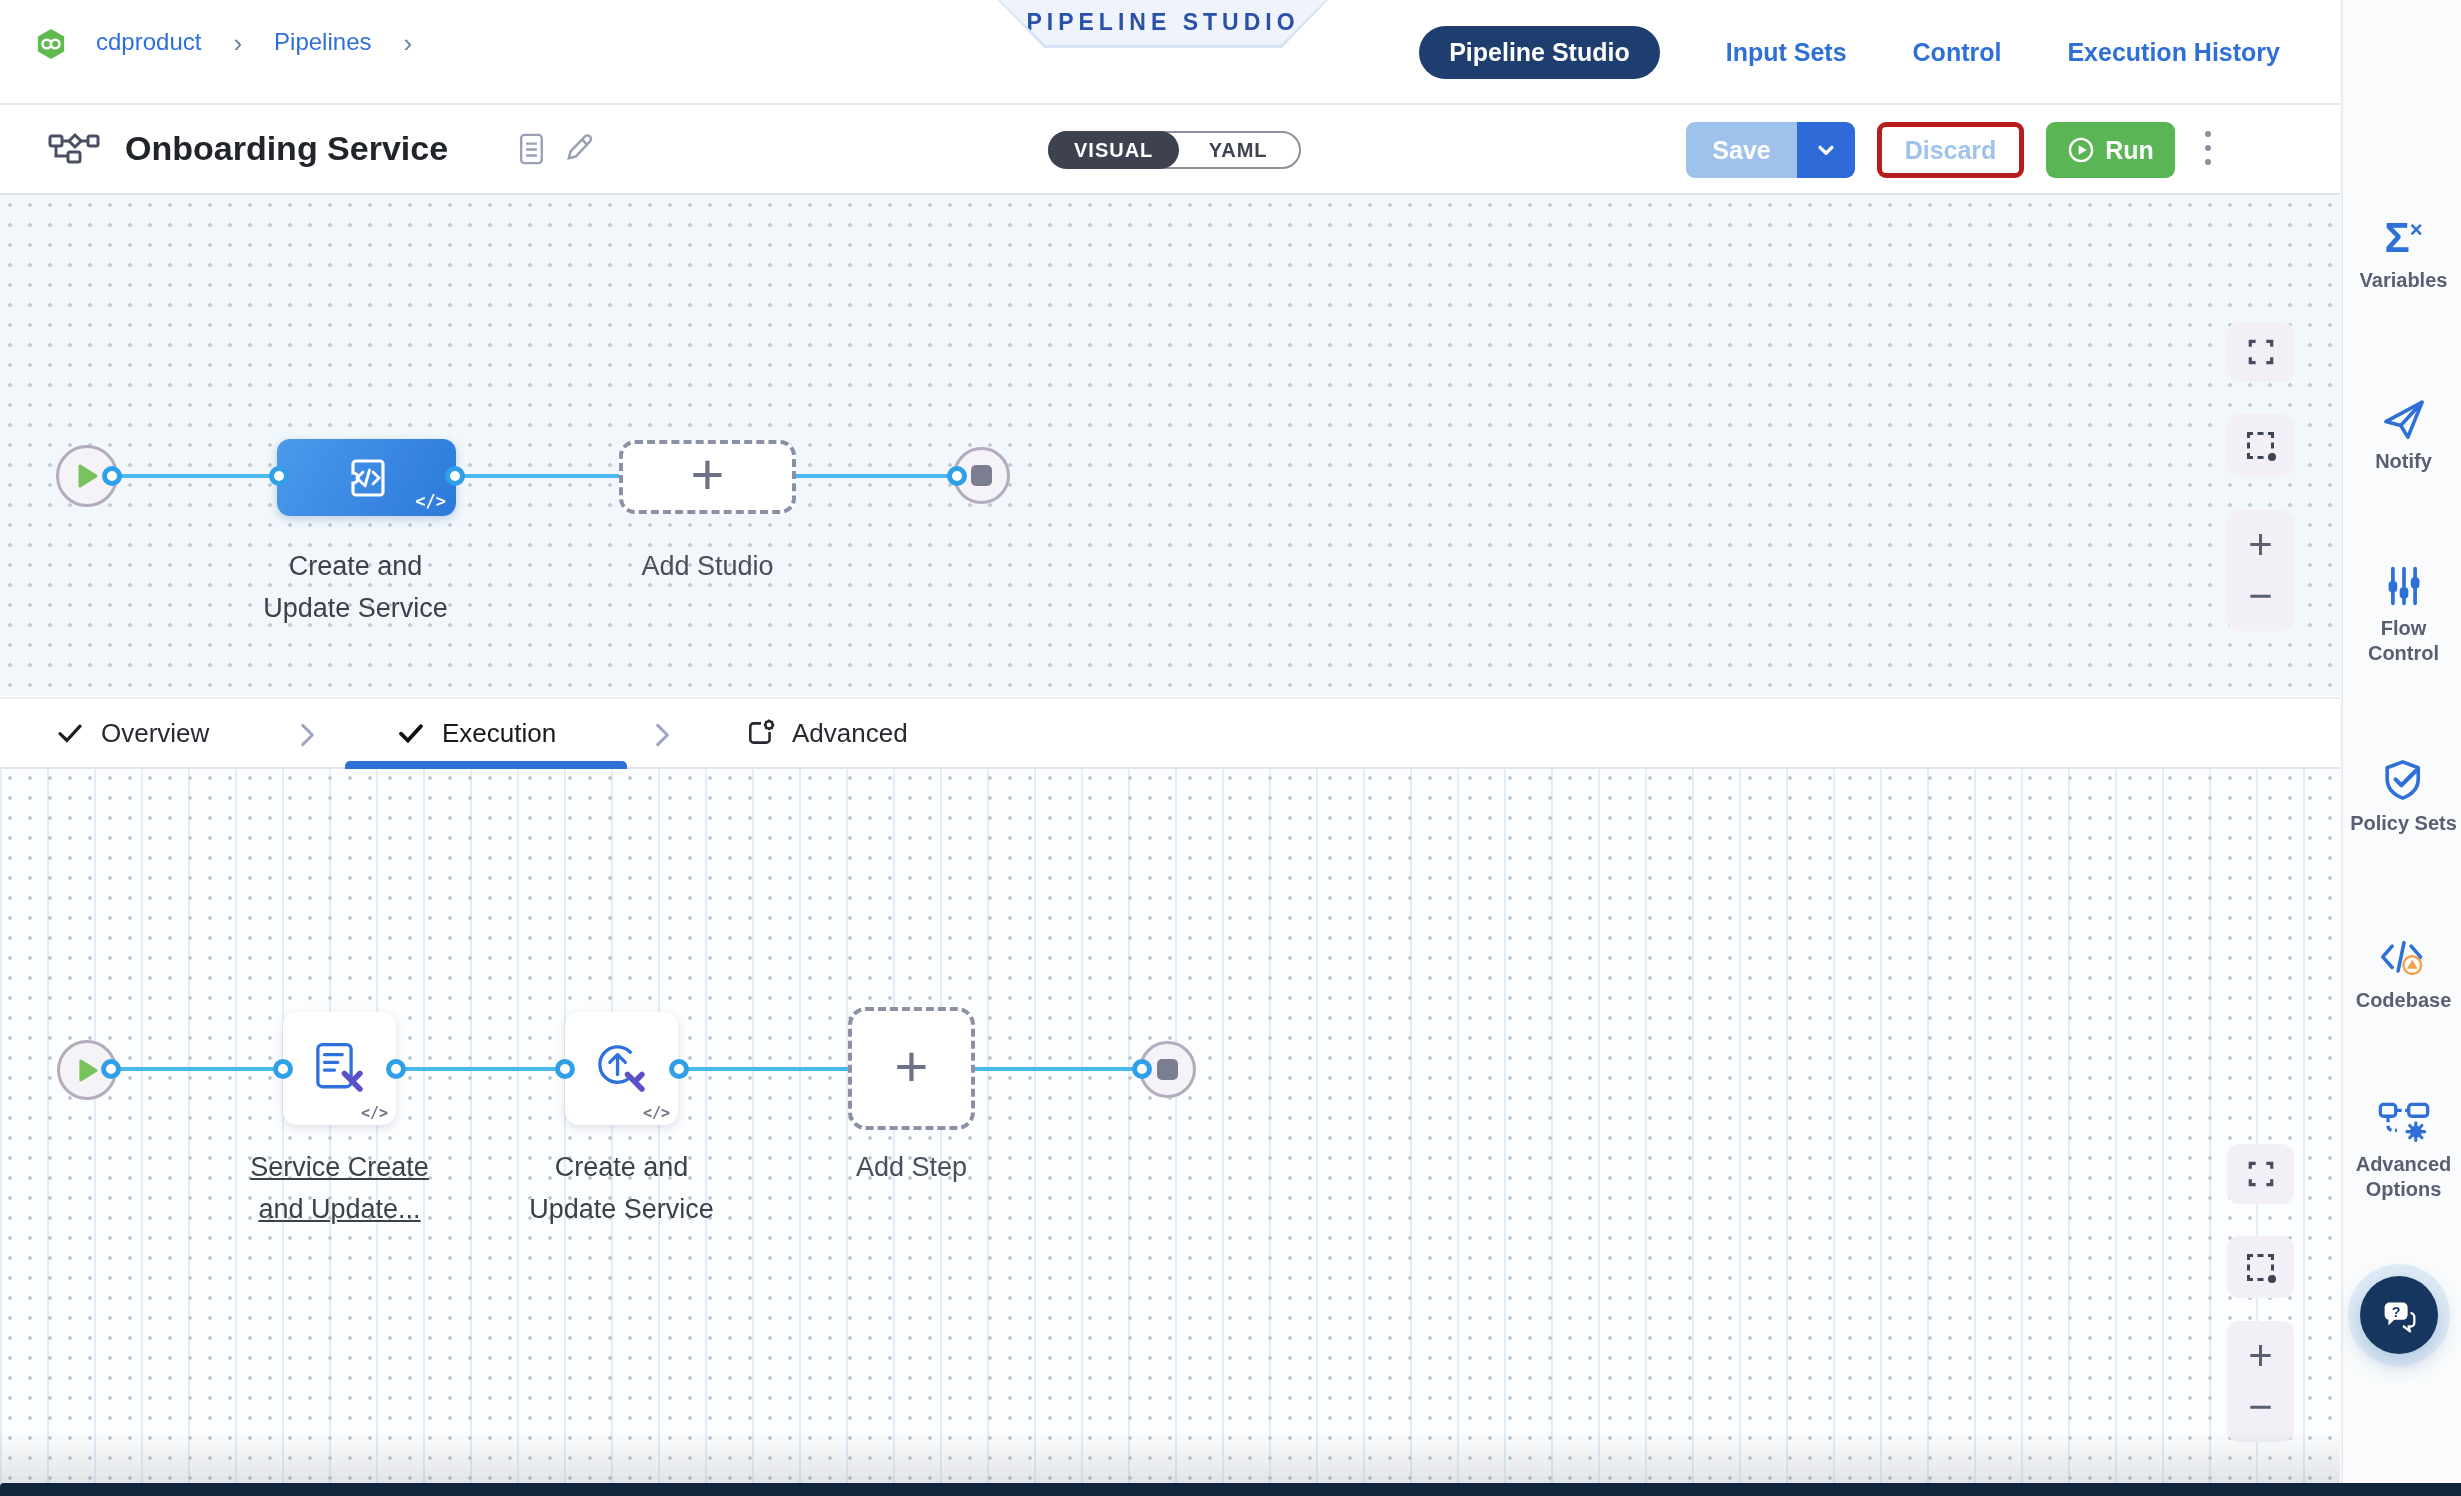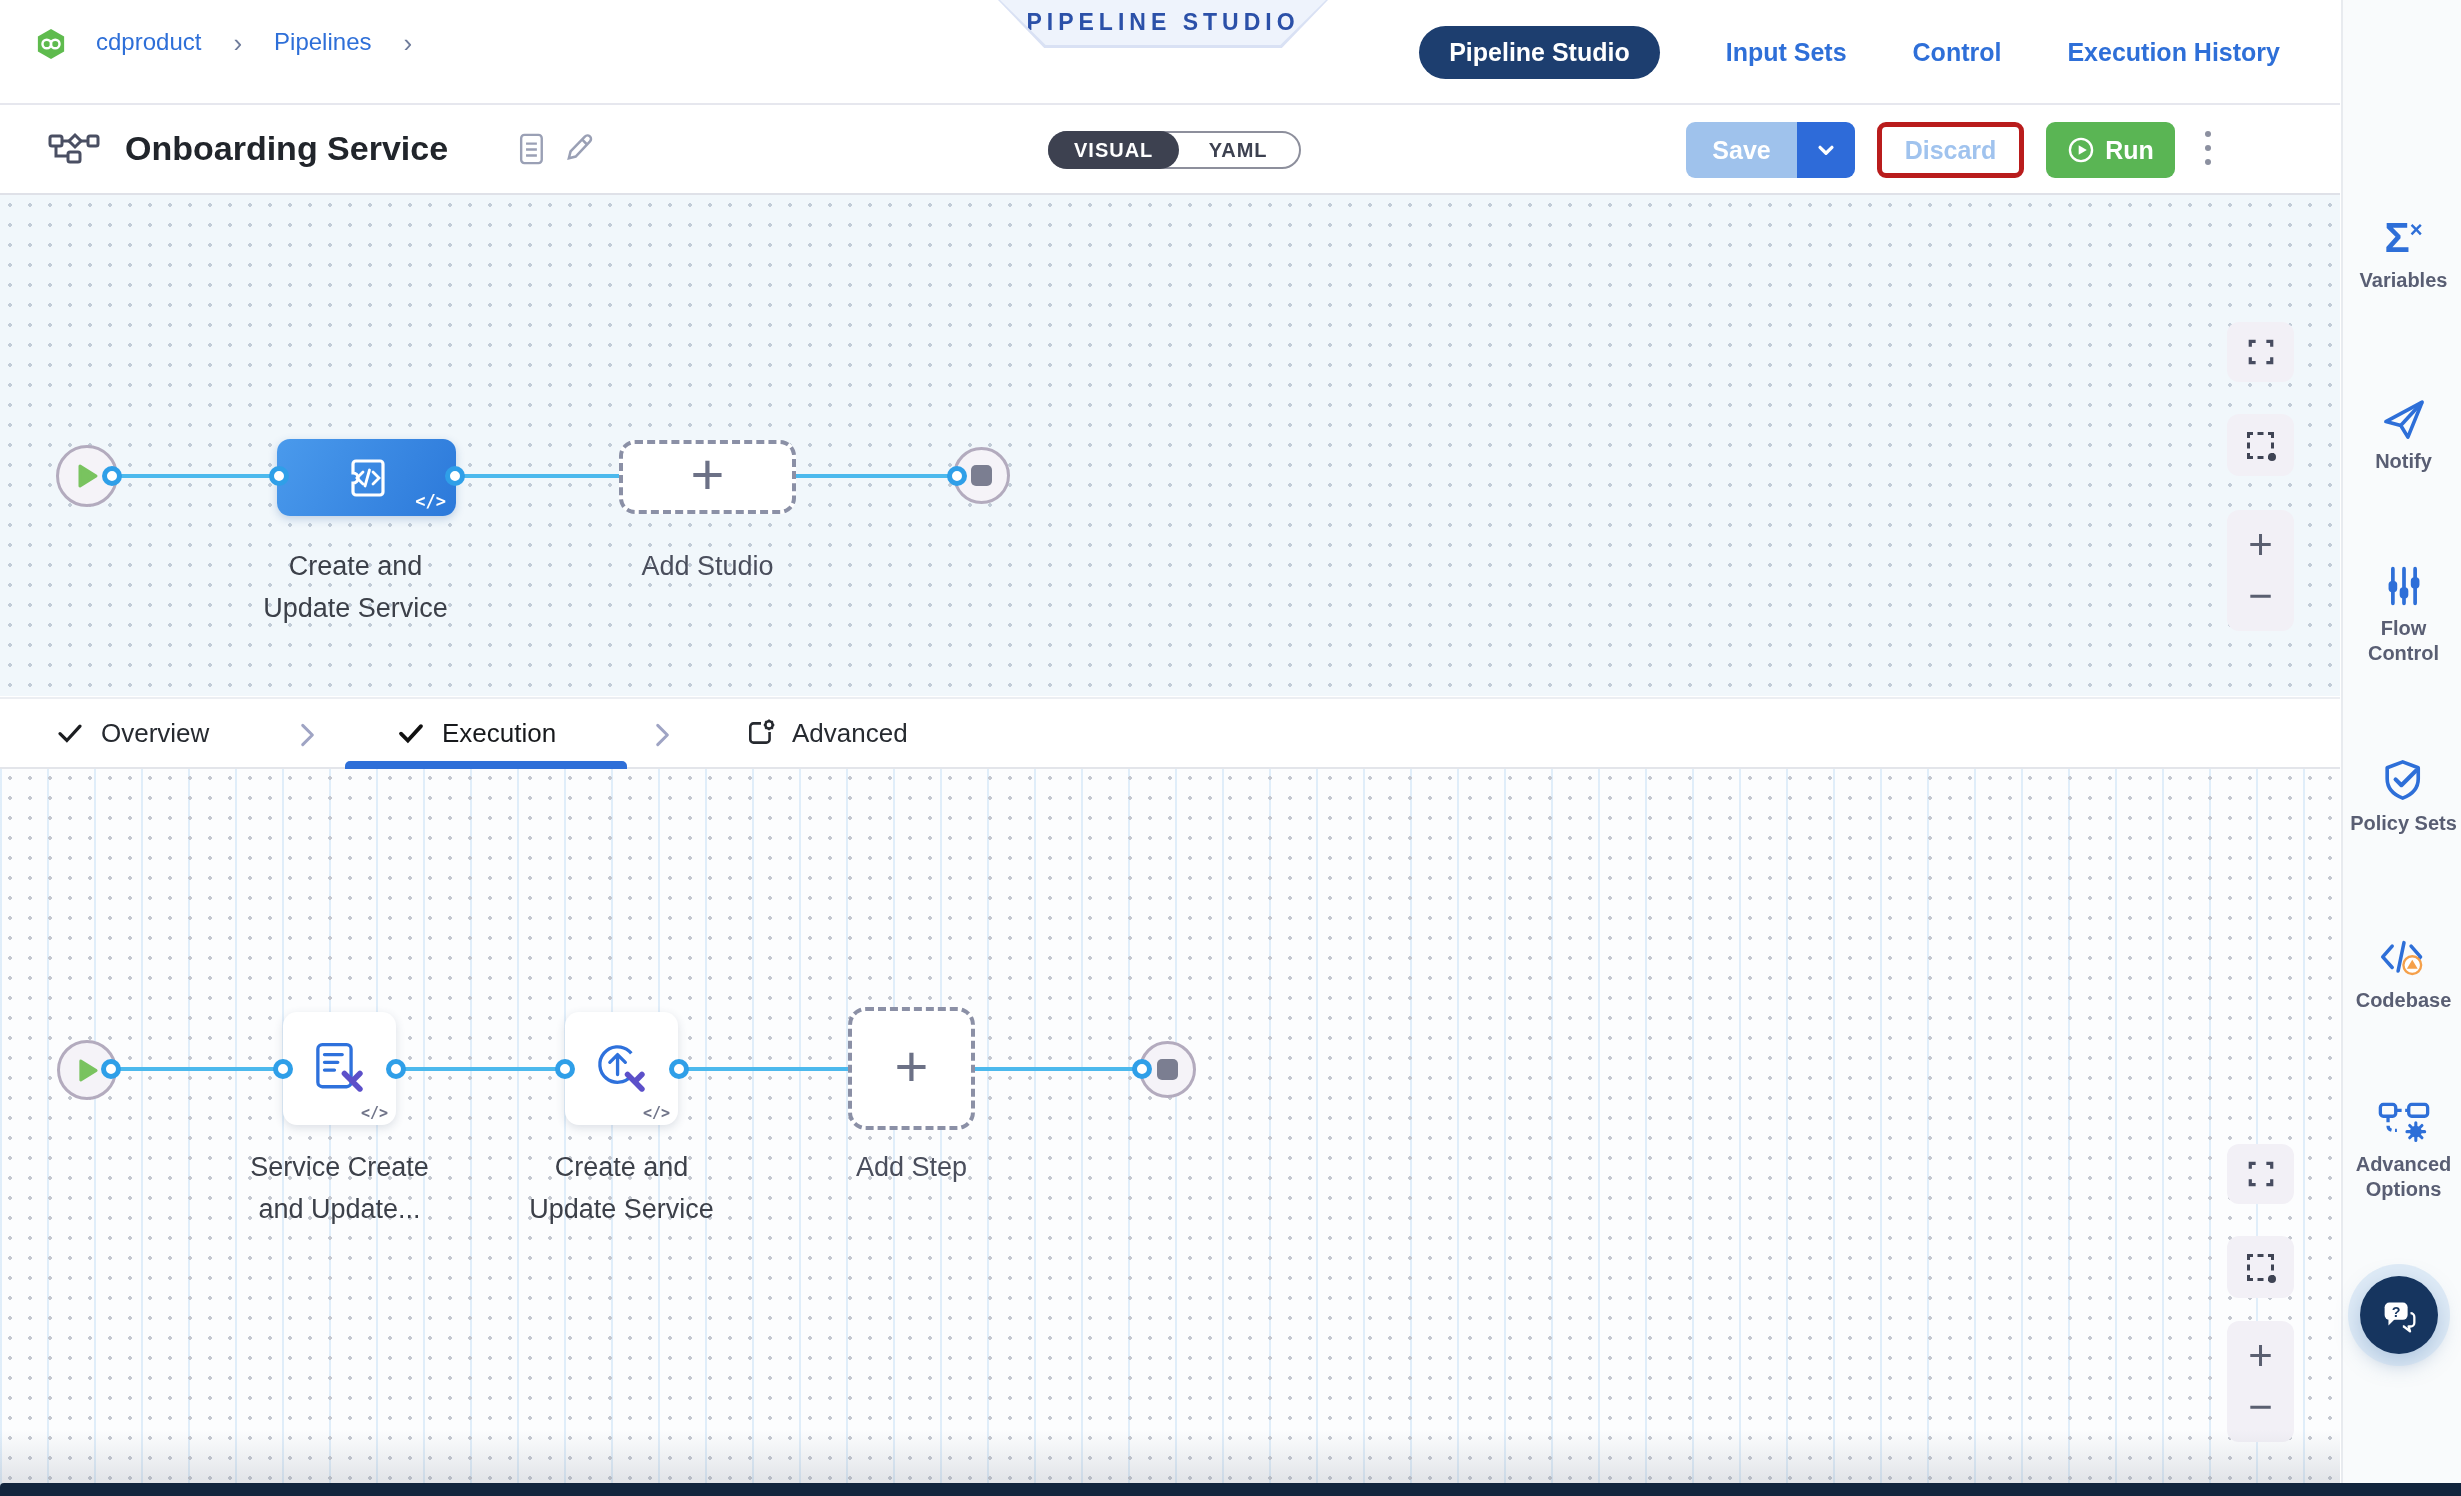--- a/index.html
+++ b/index.html
@@ -302,21 +302,21 @@
 
     <div class="add-node" style="left:848px; top:239px; width:127px; height:123px; border-radius:18px;">
       <span class="plus-glyph">+</span>
     </div>
     <div class="cline" style="left:975px; top:301px; width:167px;"></div>
     <div class="cdot" style="left:1142px; top:301px;"></div>
     <div class="node-circle" style="left:1139px; top:273px; width:57px; height:57px;">
       <div class="end-square"></div>
     </div>
 
-    <div class="cv-label" style="left:225px; top:378px; width:229px;">
+    <div class="cv-label" style="left:225px; top:378px; width:229px;text-decoration:underline;">
       <div>Service Create</div>
       <div>and Update...</div>
     </div>
     <div class="cv-label" style="left:507px; top:378px; width:229px;">
       <div>Create and</div>
       <div>Update Service</div>
     </div>
     <div class="cv-label" style="left:822px; top:378px; width:179px; color:#4a4e5c;">Add Step</div>
 
     <div class="cv-ctl" style="top:376px; height:60px;">

